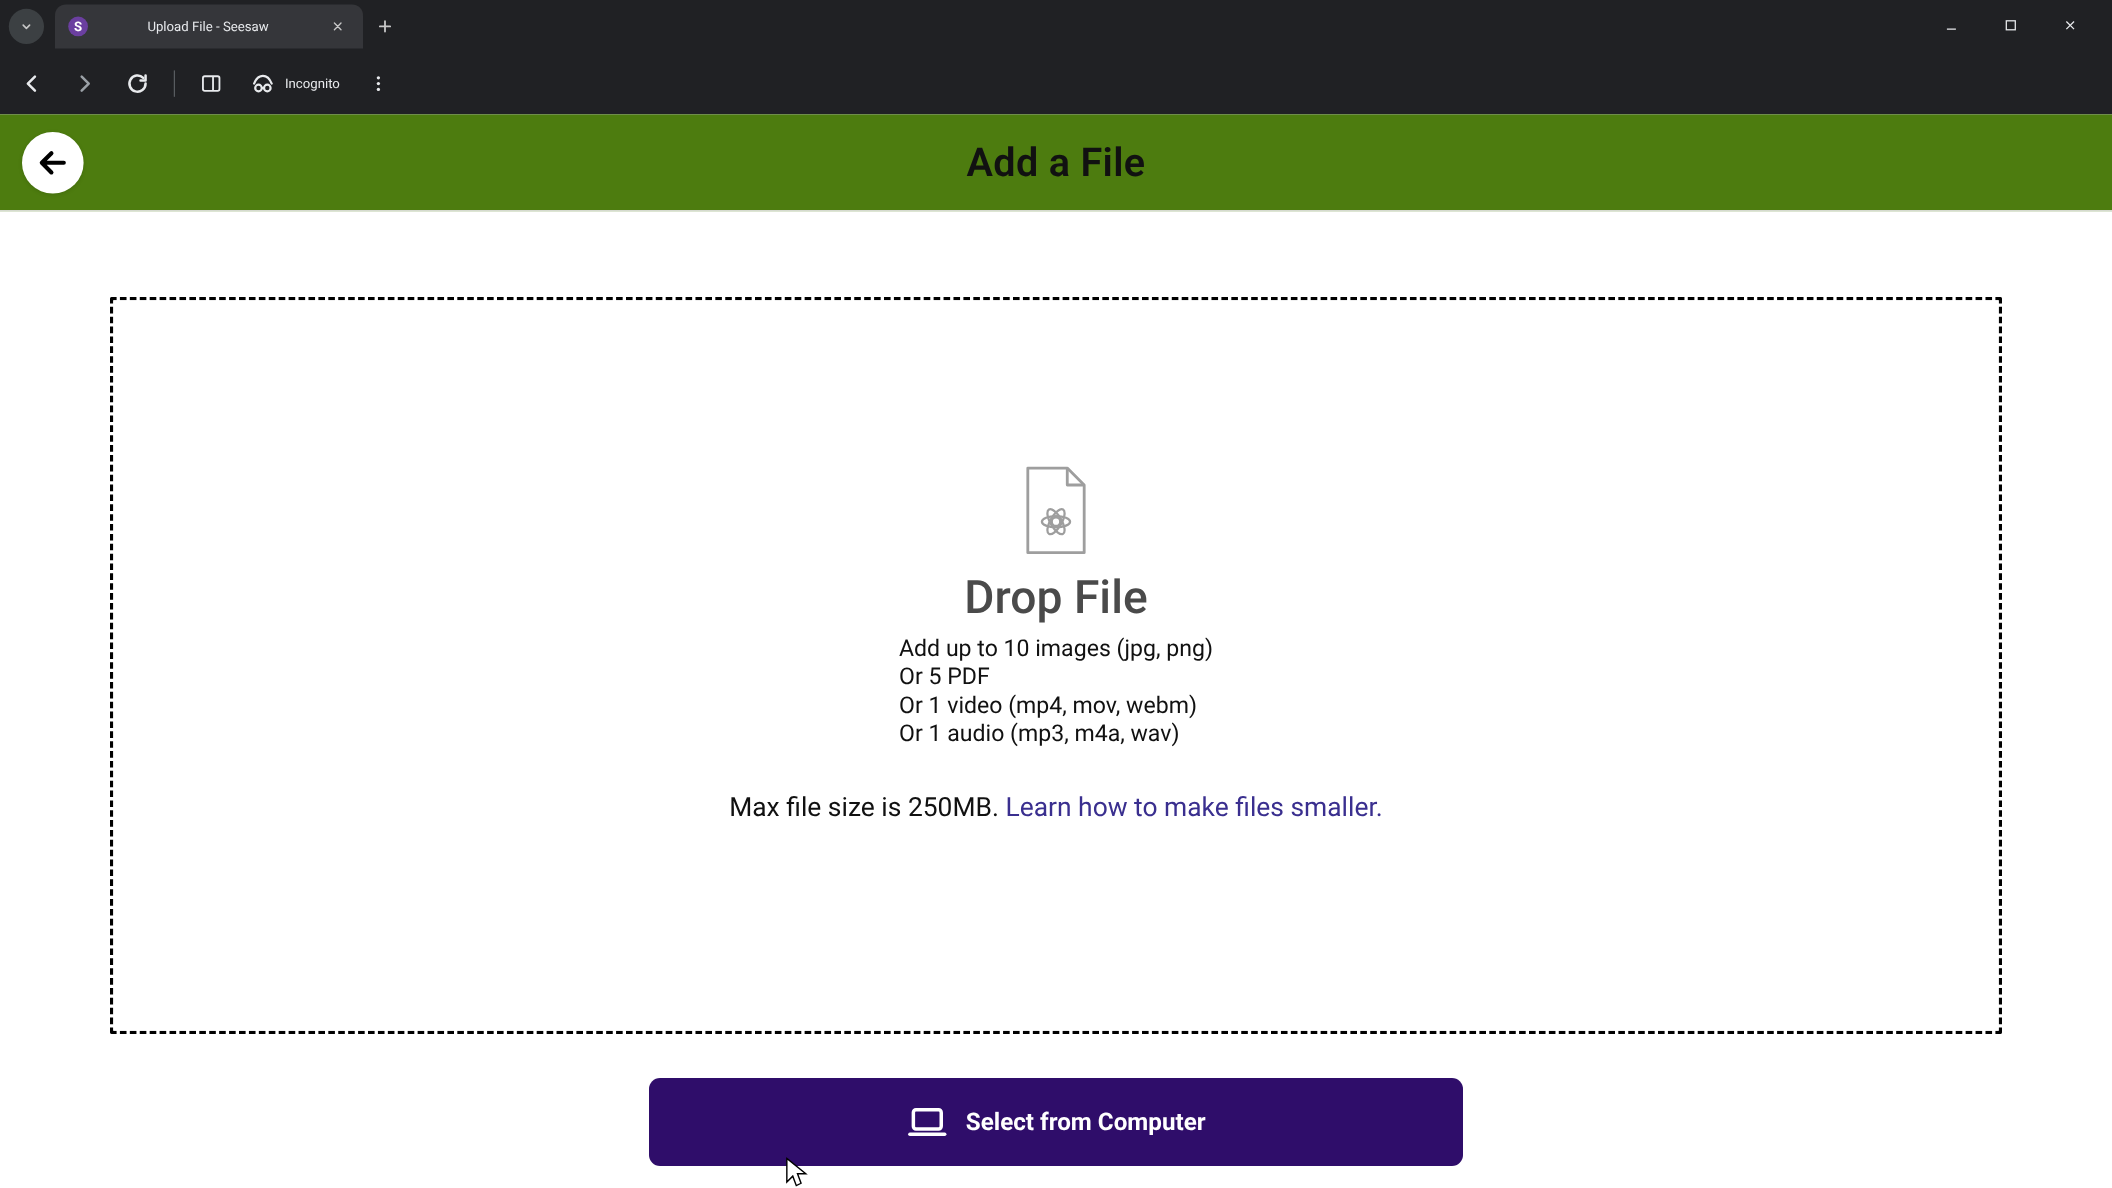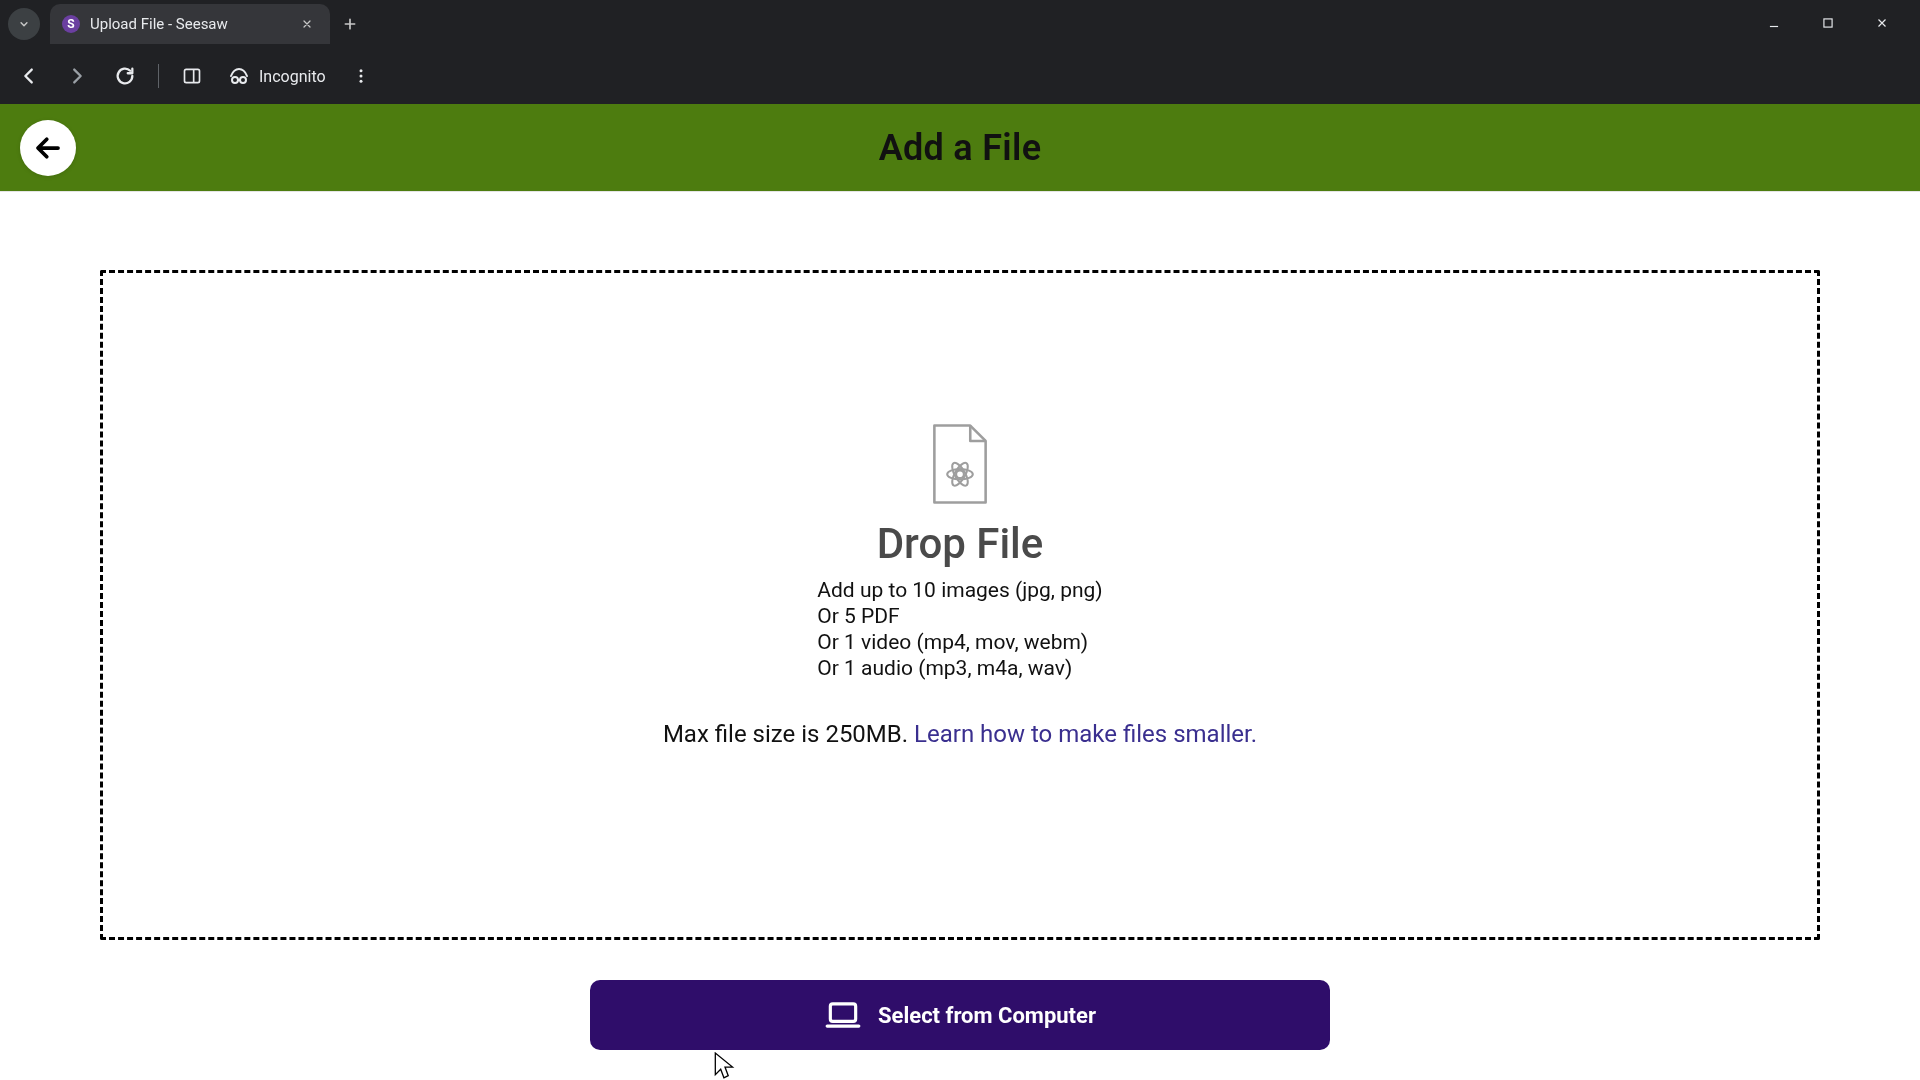--- a/index.html
+++ b/index.html
@@ -41,23 +41,23 @@
   }
   .tab .favicon {
     width: 18px; height: 18px;
     background: #6b3fa0;
     border-radius: 50%;
     display: flex; align-items: center; justify-content: center;
     color: #fff; font-weight: bold; font-size: 12px;
   }
   .tab .tab-title {
     flex: 1;
-    font-size: 15px;
+    font-size: 12px;
     color: #e8eaed;
-    white-space: nowrap; overflow: hidden; text-overflow: ellipsis;
+    white-space: nowrap; overflow: hidden; text-overflow: ellipsis; margin-left: 44px;
   }
   .tab .close-icon {
     width: 18px; height: 18px; display:flex;align-items:center;justify-content:center;
     color:#c7c7c7;
   }
   .new-tab-btn {
     width: 32px; height: 32px;
     display:flex;align-items:center;justify-content:center;
     color:#c7c7c7; font-size:20px;
   }
@@ -102,21 +102,21 @@
     color:#e8eaed;
     white-space:nowrap; overflow:hidden;
   }
   .addr-action { color:#9aa0a6; width: 26px; display:flex;align-items:center;justify-content:center;}
   .toolbar-divider { width:1px; height:24px; background:#5f6368; margin:0 4px;}
   .reader-btn, .incognito-pill, .chrome-menu {
     color:#e8eaed; display:flex;align-items:center;justify-content:center;
   }
   .reader-btn { width:38px;height:38px; }
   .incognito-pill {
-    gap:8px; font-size:16px; padding:0 6px; color:#e8eaed;
+    gap:8px; font-size:12px; padding:0 6px; color:#e8eaed;
   }
   .chrome-menu { width:38px;height:38px; color:#e8eaed; }
 
   
   .app-header {
     height: 88px;
     border-bottom: 1px solid #e5e5e5;
     display:flex; align-items:center; justify-content:center;
     position:relative;
     background:#4d7c0f;
@@ -177,21 +177,21 @@
   }
   .max-line a { color:#3a2f8f; text-decoration:none; }
 
   .buttons-row {
     margin-top: 40px;
     display:flex; gap: 10px;
     justify-content:center;
   }
   .big-btn {
     width: 740px;
-    height: 70px;
+    height: 80px;
     border-radius: 10px;
     display:flex;align-items:center;justify-content:center;
     gap: 16px;
     color:#fff;
     font-weight:700;
     font-size: 22px;
     cursor:pointer;
   }
   .big-btn.computer { background:#2f0d6a; }
   .big-btn.gdrive { background:#7a4ec9; }

